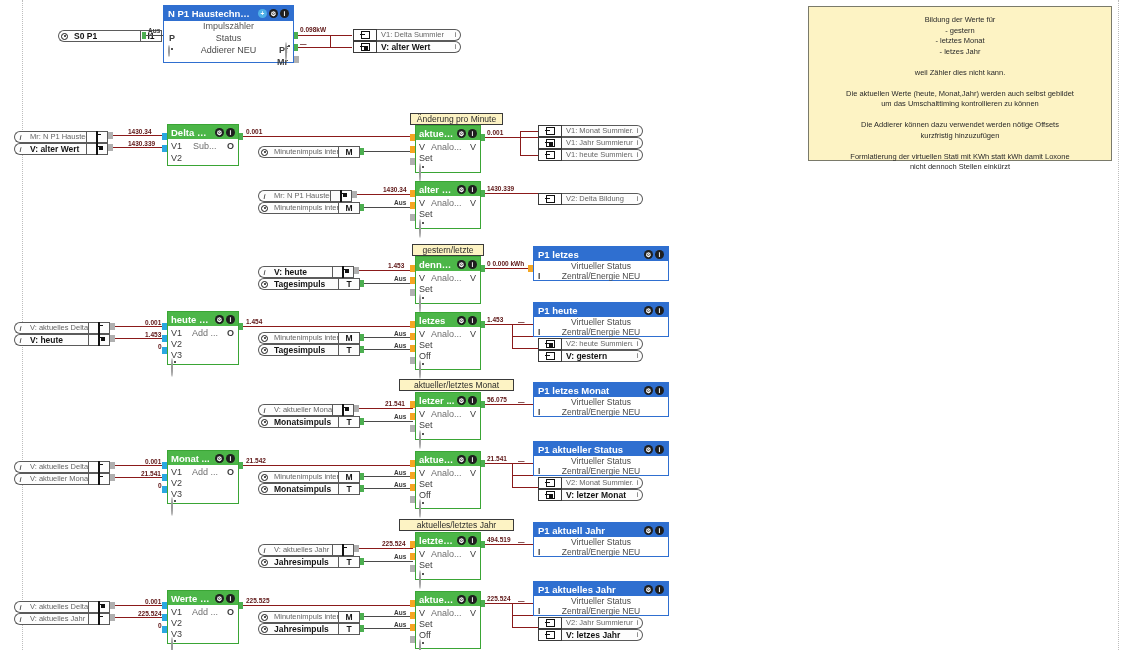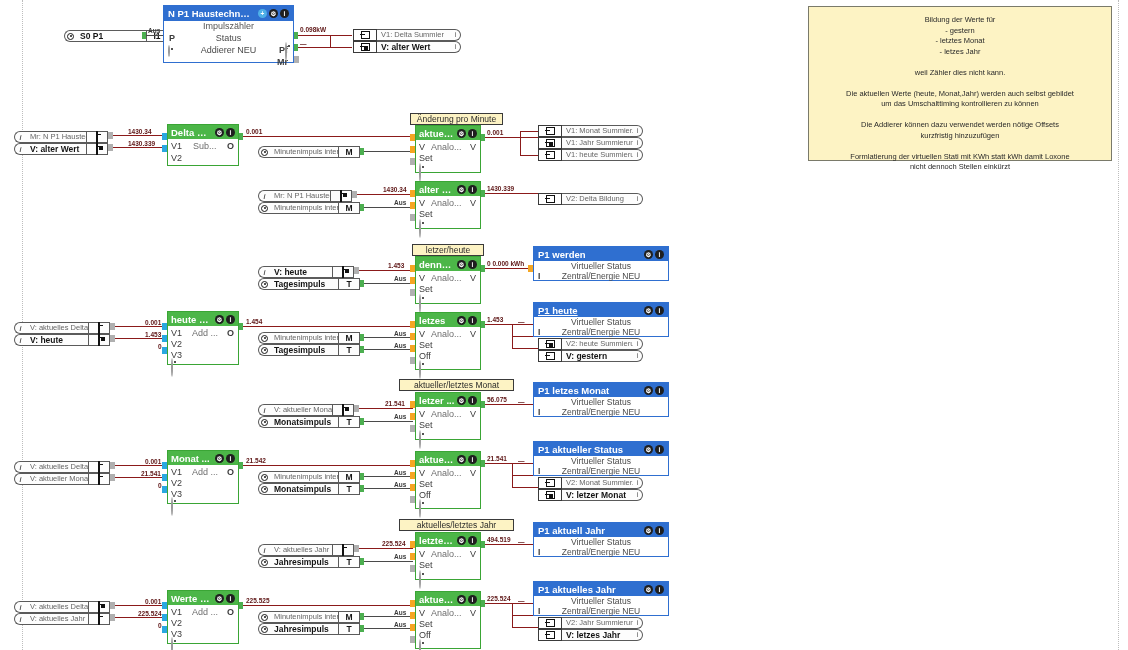--- a/index.html
+++ b/index.html
@@ -123,21 +123,21 @@
 Die aktuellen Werte (heute, Monat,Jahr) werden auch selbst gebildet
 um das Umschalttiming kontrollieren zu können
 
 Die Addierer können dazu verwendet werden nötige Offsets
 kurzfristig hinzuzufügen
 
 Formlatierung der virtuellen Stati mit KWh statt kWh damit Loxone
 nicht dennoch Stellen einkürzt</div>
   </div>
 
-  <div class="io" style="left:20px;top:30px;width:148px;padding-left:44px;">
+  <div class="io" style="left:14px;top:30px;width:148px;padding-left:44px;">
     <div class="cap">
         <span class="circico"></span>
       </div>
     <div class="lbl dark">S0 P1</div>
     <div class="term">I1</div>
   </div>
   <div class="nub" style="left:142px;top:32px;"></div>
   <div class="wireg" style="left:146px;top:35px;width:32px;"></div>
   <div class="valg" style="left:148px;top:27px;">Aus</div>
   <div class="nubIn" style="left:178px;top:32px;"></div>
@@ -338,21 +338,21 @@
   <div class="wire wireh" style="left:485px;top:193px;width:53px;"></div>
 
   <div class="io" style="left:538px;top:193px;width:105px;">
     <div class="tbox">
         <span class="arwico"></span>
       </div>
     <div class="lbl">V2: Delta Bildung</div>
     <div class="endcap">i</div>
   </div>
 
-  <div class="cap-yellow" style="left:412px;top:244px;width:72px;">letzer/heute</div>
+  <div class="cap-yellow" style="left:412px;top:244px;width:72px;">gestern/letzte</div>
 
   <div class="io" style="left:258px;top:266px;width:96px;">
     <div class="cap">
         <span class="iico">i</span>
       </div>
     <div class="lbl dark">V: heute</div>
     <div class="term"><span class="arwico filled" style="margin-top:1px;"></span></div>
   </div>
   <div class="io" style="left:258px;top:278px;width:102px;">
     <div class="cap">
@@ -387,21 +387,21 @@
   <div class="nubIn" style="left:410px;top:265px;"></div>
   <div class="nubIn" style="left:410px;top:277px;"></div>
   <div class="nubGrey" style="left:410px;top:289px;"></div>
   <div class="nub" style="left:481px;top:265px;"></div>
   <div class="val" style="left:487px;top:260px;">0 0.000 kWh</div>
   <div class="wire wireh" style="left:485px;top:268px;width:45px;"></div>
   <div class="nubIn" style="left:528px;top:265px;"></div>
 
   <div class="vb" style="left:533px;top:246px;width:136px;height:35px;">
     <div class="hdr">
-      <span style="flex:1;">P1 werden</span>
+      <span style="flex:1;">P1 letzes</span>
       <span class="hicons">
         <span class="hicon gearg">⚙</span>
         <span class="hicon gearg">i</span>
       </span>
     </div>
     <div class="sub">Virtueller Status</div>
     <div class="row2">
       <span class="lft">I</span>
       <div class="mid">Zentral/Energie NEU</div>
     </div>
@@ -499,21 +499,21 @@
   <div class="val" style="left:487px;top:316px;">1.453</div>
 
   <div class="wire wireh" style="left:485px;top:324px;width:48px;"></div>
   <div class="wire wirev" style="left:512px;top:324px;height:24px;"></div>
   <div class="wire wireh" style="left:512px;top:336px;width:26px;"></div>
   <div class="wire wireh" style="left:512px;top:348px;width:26px;"></div>
   <div class="val" style="left:518px;top:318px;">—</div>
 
   <div class="vb" style="left:533px;top:302px;width:136px;height:35px;">
     <div class="hdr">
-      <span style="flex:1;text-decoration:underline;">P1 heute</span>
+      <span style="flex:1;">P1 heute</span>
       <span class="hicons">
         <span class="hicon gearg">⚙</span>
         <span class="hicon gearg">i</span>
       </span>
     </div>
     <div class="sub">Virtueller Status</div>
     <div class="row2">
       <span class="lft">I</span>
       <div class="mid">Zentral/Energie NEU</div>
     </div>

